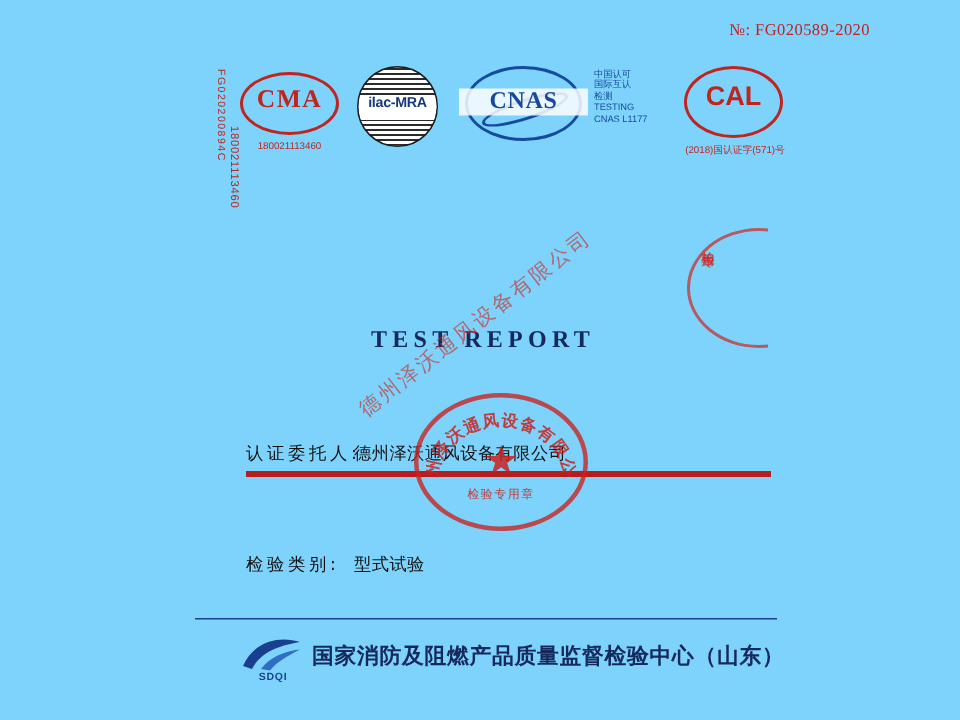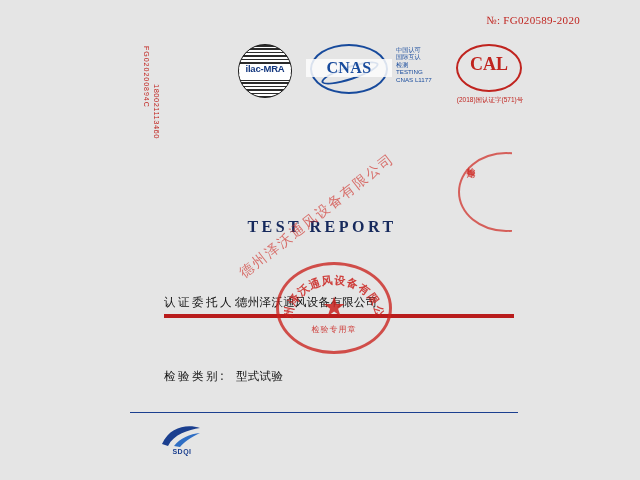--- a/index.html
+++ b/index.html
@@ -11,21 +11,21 @@
     width: 640px;
     height: 480px;
     position: relative;
     font-family: "Liberation Serif", serif;
     overflow: hidden;
   }
   .page {
     position: absolute;
     left: 0; top: 0;
     width: 640px; height: 480px;
-    background: #e5e5e5;
+    background: #7dd3fc;
   }
 
   
   .report-no {
     position: absolute;
     top: 14px;
     right: 60px;
     font-size: 11px;
     color: #c0241f;
     letter-spacing: 0.3px;
@@ -207,21 +207,21 @@
   }
   .cal .txt {
     position: absolute;
     left: 0; top: 12px;
     width: 66px;
     text-align: center;
     font-size: 18px;
     font-weight: bold;
     color: #c0241f;
     letter-spacing: 0px;
-    font-family: Liberation Serif, serif;
+    font-family: Liberation Sans, sans-serif;
   }
   .cal .num {
     position: absolute;
     left: -14px;
     top: 54px;
     width: 96px;
     text-align: center;
     font-size: 6.5px;
     color: #c0241f;
     font-family: "Liberation Sans", sans-serif;
@@ -429,20 +429,25 @@
 <body>
 
 <div class="page">
 
   <div class="report-no">№: FG020589-2020</div>
 
   <div class="side-code">FG020200894C</div>
 
   <div class="logo-row">
 
+    <div class="logo cma">
+      <div class="oval"></div>
+      <div class="txt">CMA</div>
+      <div class="num">180021113460</div>
+    </div>
 
     <div class="logo cnas">
       <div class="ring"></div>
       <div class="txt">CNAS</div>
     </div>
 
     <div class="logo ilac">
       <div class="circ">
         <div class="band"></div>
       </div>
@@ -502,14 +507,15 @@
   <div class="footer-rule"></div>
 
   <div class="sdqi-logo">
     <svg class="swoosh" viewBox="0 0 42 24">
       <path d="M2,20 C10,2 28,0 40,4 C28,6 14,10 8,22 Z" fill="#1b3f8f"></path>
       <path d="M14,22 C20,14 30,10 40,9 C30,14 24,18 20,23 Z" fill="#2f6ec4"></path>
     </svg>
     <div class="name">SDQI</div>
   </div>
 
+  <div class="footer-cn">国家消防及阻燃产品质量监督检验中心（山东）</div>
 
 </div>
 
 </body></html>

